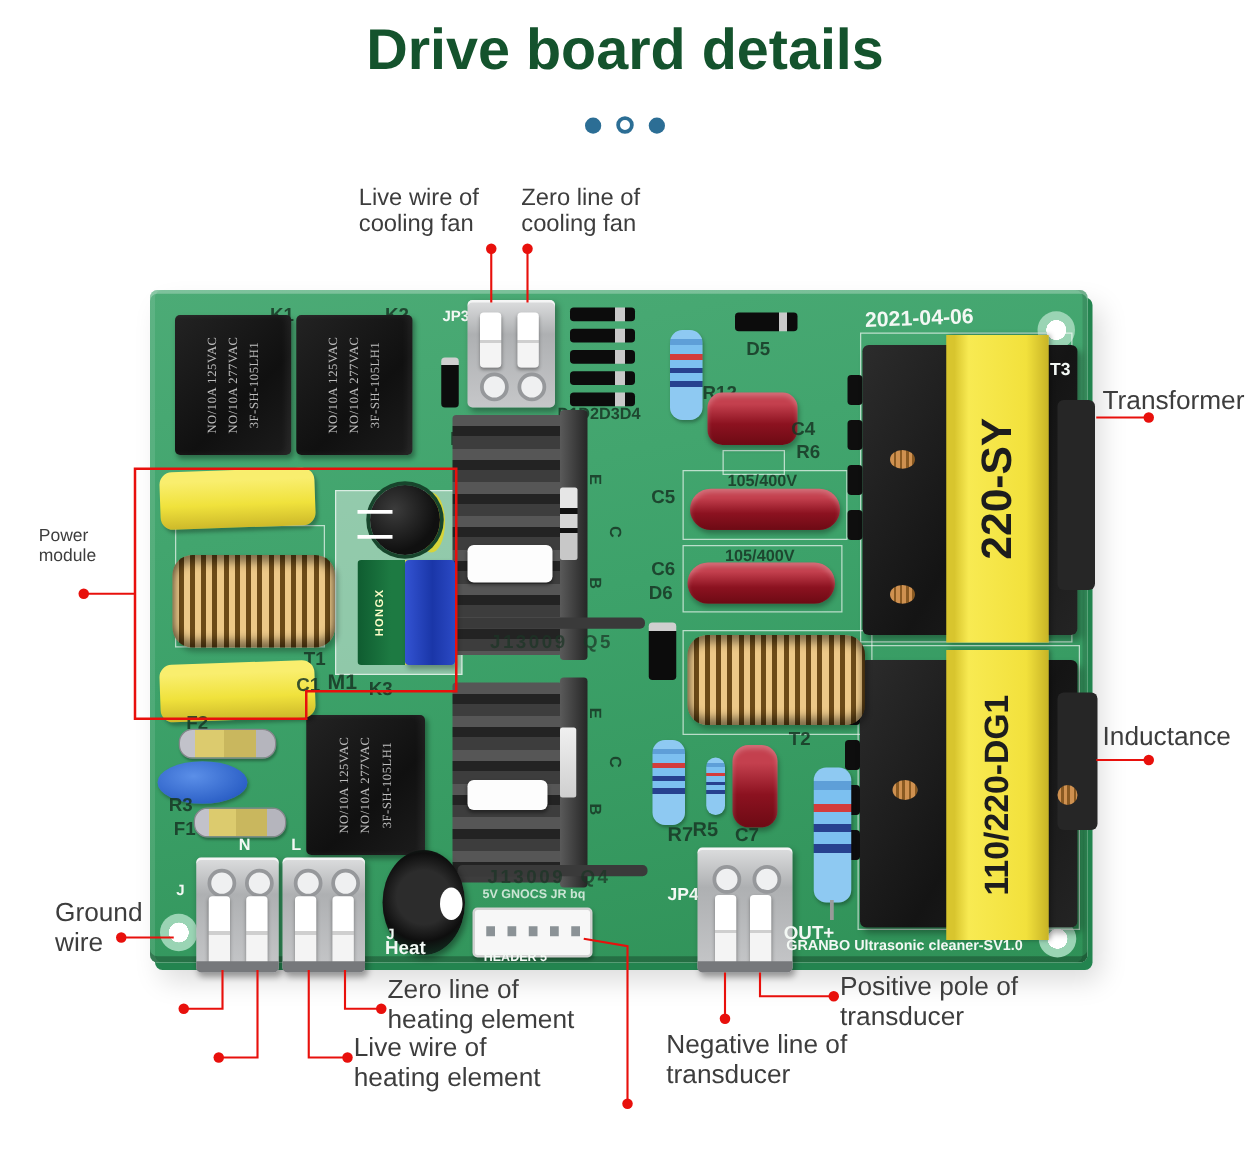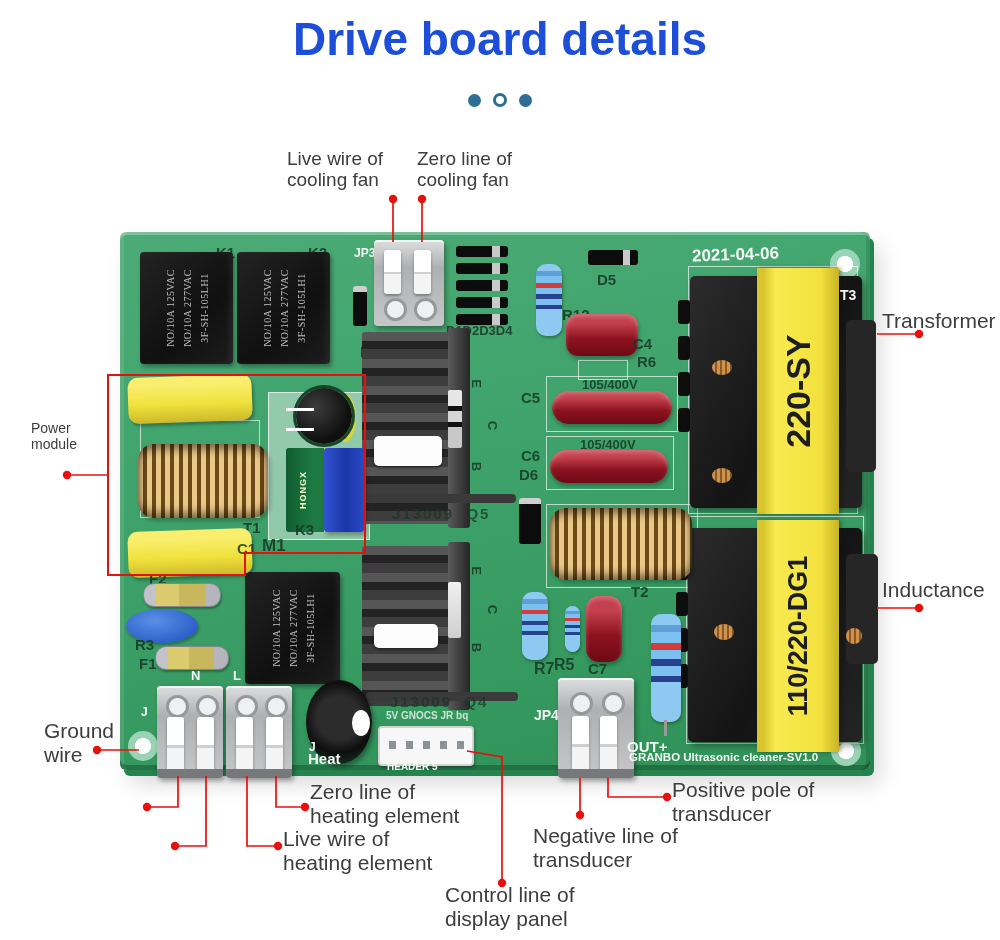--- a/index.html
+++ b/index.html
@@ -1,19 +1,19 @@
 <!DOCTYPE html>
 <html><head>
 <meta charset="utf-8">
 <style>
   html,body{margin:0;padding:0;background:#fff;}
   #stage{position:relative;width:1000px;height:940px;background:#fff;overflow:hidden;
          font-family:"Liberation Sans",sans-serif;}
   .abs{position:absolute;}
-  .title{left:0;right:0;top:12px;text-align:center;font-size:46px;font-weight:700;color:#1d4ed8;letter-spacing:0;}
+  .title{left:0;right:0;top:12px;text-align:center;font-size:46px;font-weight:700;color:#14532d;letter-spacing:0;}
   .dotrow{left:50%;top:93px;transform:translateX(-50%);display:flex;gap:12px;align-items:center;}
   .dot{width:13px;height:13px;border-radius:50%;background:#2c6e95;}
   .dot.hollow{background:#fff;border:3px solid #2c6e95;box-sizing:border-box;width:14px;height:14px;}
   .board{left:120px;top:232px;width:750px;height:538px;border-radius:6px;
          background:linear-gradient(168deg,#4cab76 0%,#3da26a 45%,#2f9157 100%);
          box-shadow:inset 0 3px 0 rgba(255,255,255,.28), inset 0 -5px 0 rgba(0,0,0,.25),
                     inset 4px 0 0 rgba(255,255,255,.10), inset -4px 0 0 rgba(0,0,0,.12),
                     4px 6px 0 #23844f, 10px 14px 22px rgba(0,0,0,.15);}
   .hole{width:30px;height:30px;border-radius:50%;
         background:radial-gradient(circle,#ffffff 0 37%,#9ad4b4 38% 80%,rgba(154,212,180,0) 81%);}
@@ -199,21 +199,21 @@
   <div class="abs" style="left:334px;top:394px;width:22px;height:48px;background:#d6d43a;border-radius:50%;"></div>
   <div class="abs" style="left:296px;top:388px;width:56px;height:56px;border-radius:50%;background:radial-gradient(circle at 35% 35%,#3c3c3c,#101010 65%);box-shadow:0 0 0 3px #17452c;"></div>
   <div class="abs" style="left:286px;top:408px;width:28px;height:3px;background:#fff;"></div>
   <div class="abs" style="left:286px;top:428px;width:28px;height:3px;background:#fff;"></div>
   <div class="abs" style="left:286px;top:448px;width:38px;height:84px;background:linear-gradient(90deg,#0f5c30,#1d7a42 70%);border-right:6px solid #e8e04a;border-radius:3px;">
     <span style="position:absolute;left:45%;top:50%;transform:translate(-50%,-50%) rotate(-90deg);color:#fdfdc8;font-size:9px;font-weight:700;letter-spacing:1px;white-space:nowrap;">HONGX</span>
   </div>
   <div class="abs" style="left:324px;top:448px;width:40px;height:84px;background:linear-gradient(90deg,#3353d2,#1a36a8 55%,#2b49c4);border-radius:3px;box-shadow:2px 3px 4px rgba(0,0,0,.3);"></div>
   <div class="abs slk" style="left:237px;top:540px;">C1</div>
   <div class="abs slk" style="left:262px;top:536px;font-size:17px;">M1</div>
-  <div class="abs slk" style="left:295px;top:521px;">K3</div>
+  <div class="abs slk" style="left:295px;top:543px;">K3</div>
 
   <div class="abs slk" style="left:149px;top:570px;">F2</div>
   <div class="abs fuse" style="left:143px;top:583px;width:76px;height:22px;"></div>
   <div class="abs" style="left:126px;top:609px;width:72px;height:34px;border-radius:50%;background:radial-gradient(ellipse at 40% 35%,#5b8fe8,#2e62c8 70%,#1d4aa8);box-shadow:1px 2px 3px rgba(0,0,0,.3);"></div>
   <div class="abs slk" style="left:135px;top:636px;">R3</div>
   <div class="abs slk" style="left:139px;top:655px;">F1</div>
   <div class="abs fuse" style="left:155px;top:646px;width:72px;height:22px;"></div>
 
   <div class="abs wsk" style="left:191px;top:668px;font-size:13px;">N</div>
   <div class="abs wsk" style="left:233px;top:668px;font-size:13px;">L</div>
@@ -309,20 +309,18 @@
   <div class="abs callout" style="left:882px;top:309px;">Transformer</div>
   <div class="abs callout" style="left:31px;top:421px;font-size:14px;">Power
 module</div>
   <div class="abs callout" style="left:882px;top:578px;">Inductance</div>
   <div class="abs callout" style="left:44px;top:719px;">Ground
 wire</div>
   <div class="abs callout" style="left:310px;top:780px;">Zero line of
 heating element</div>
   <div class="abs callout" style="left:283px;top:827px;">Live wire of
 heating element</div>
-  <div class="abs callout" style="left:445px;top:883px;">Control line of
-display panel</div>
   <div class="abs callout" style="left:533px;top:824px;">Negative line of
 transducer</div>
   <div class="abs callout" style="left:672px;top:778px;">Positive pole of
 transducer</div>
 
 </div>
 
 </body></html>

